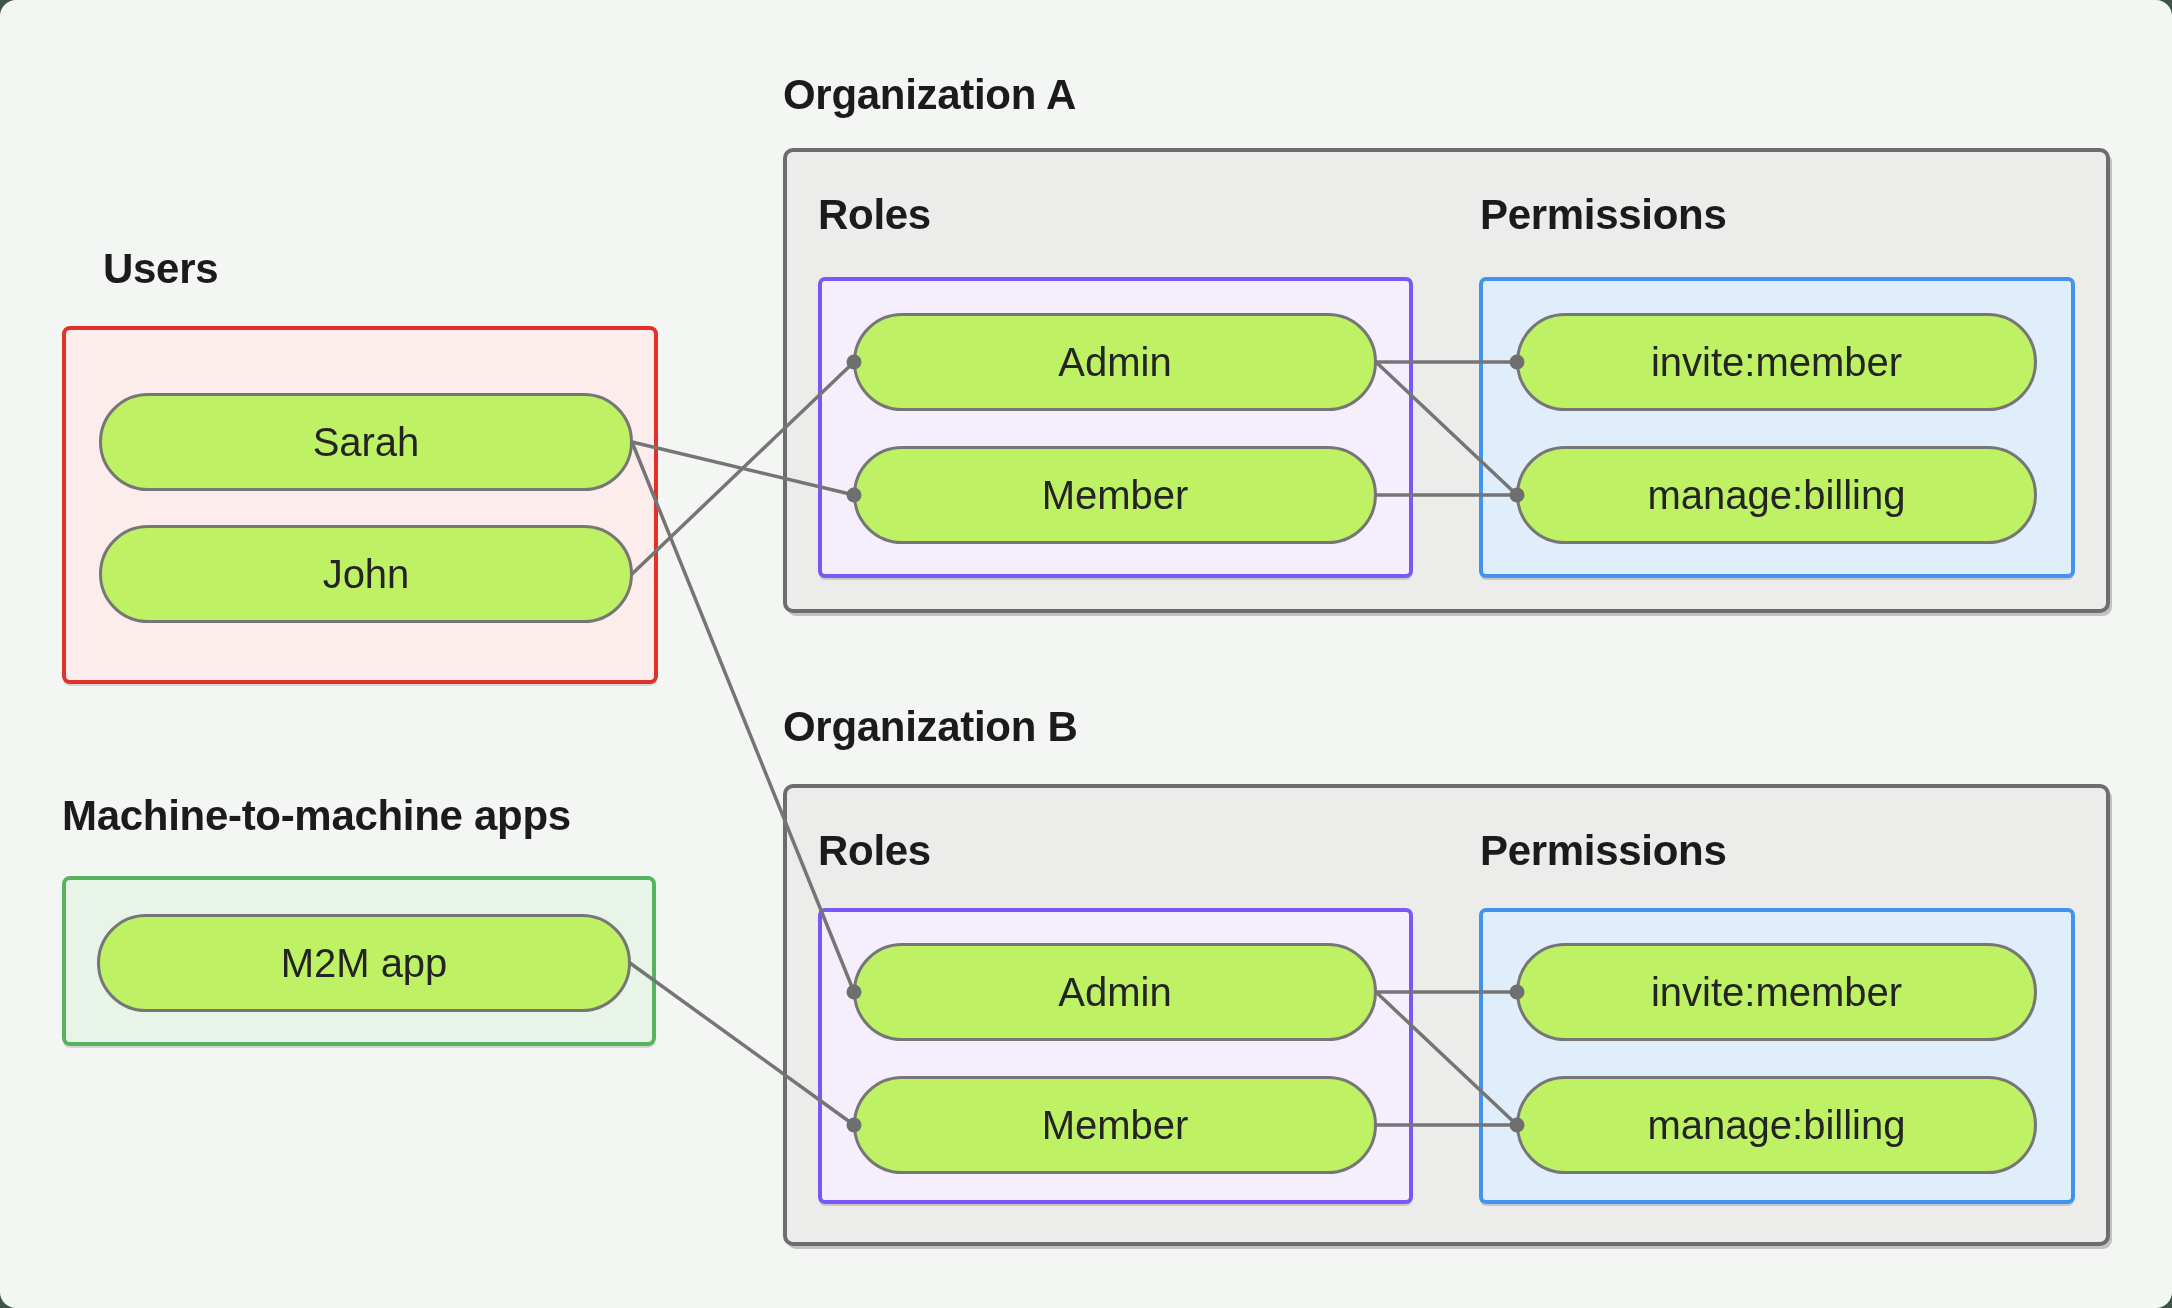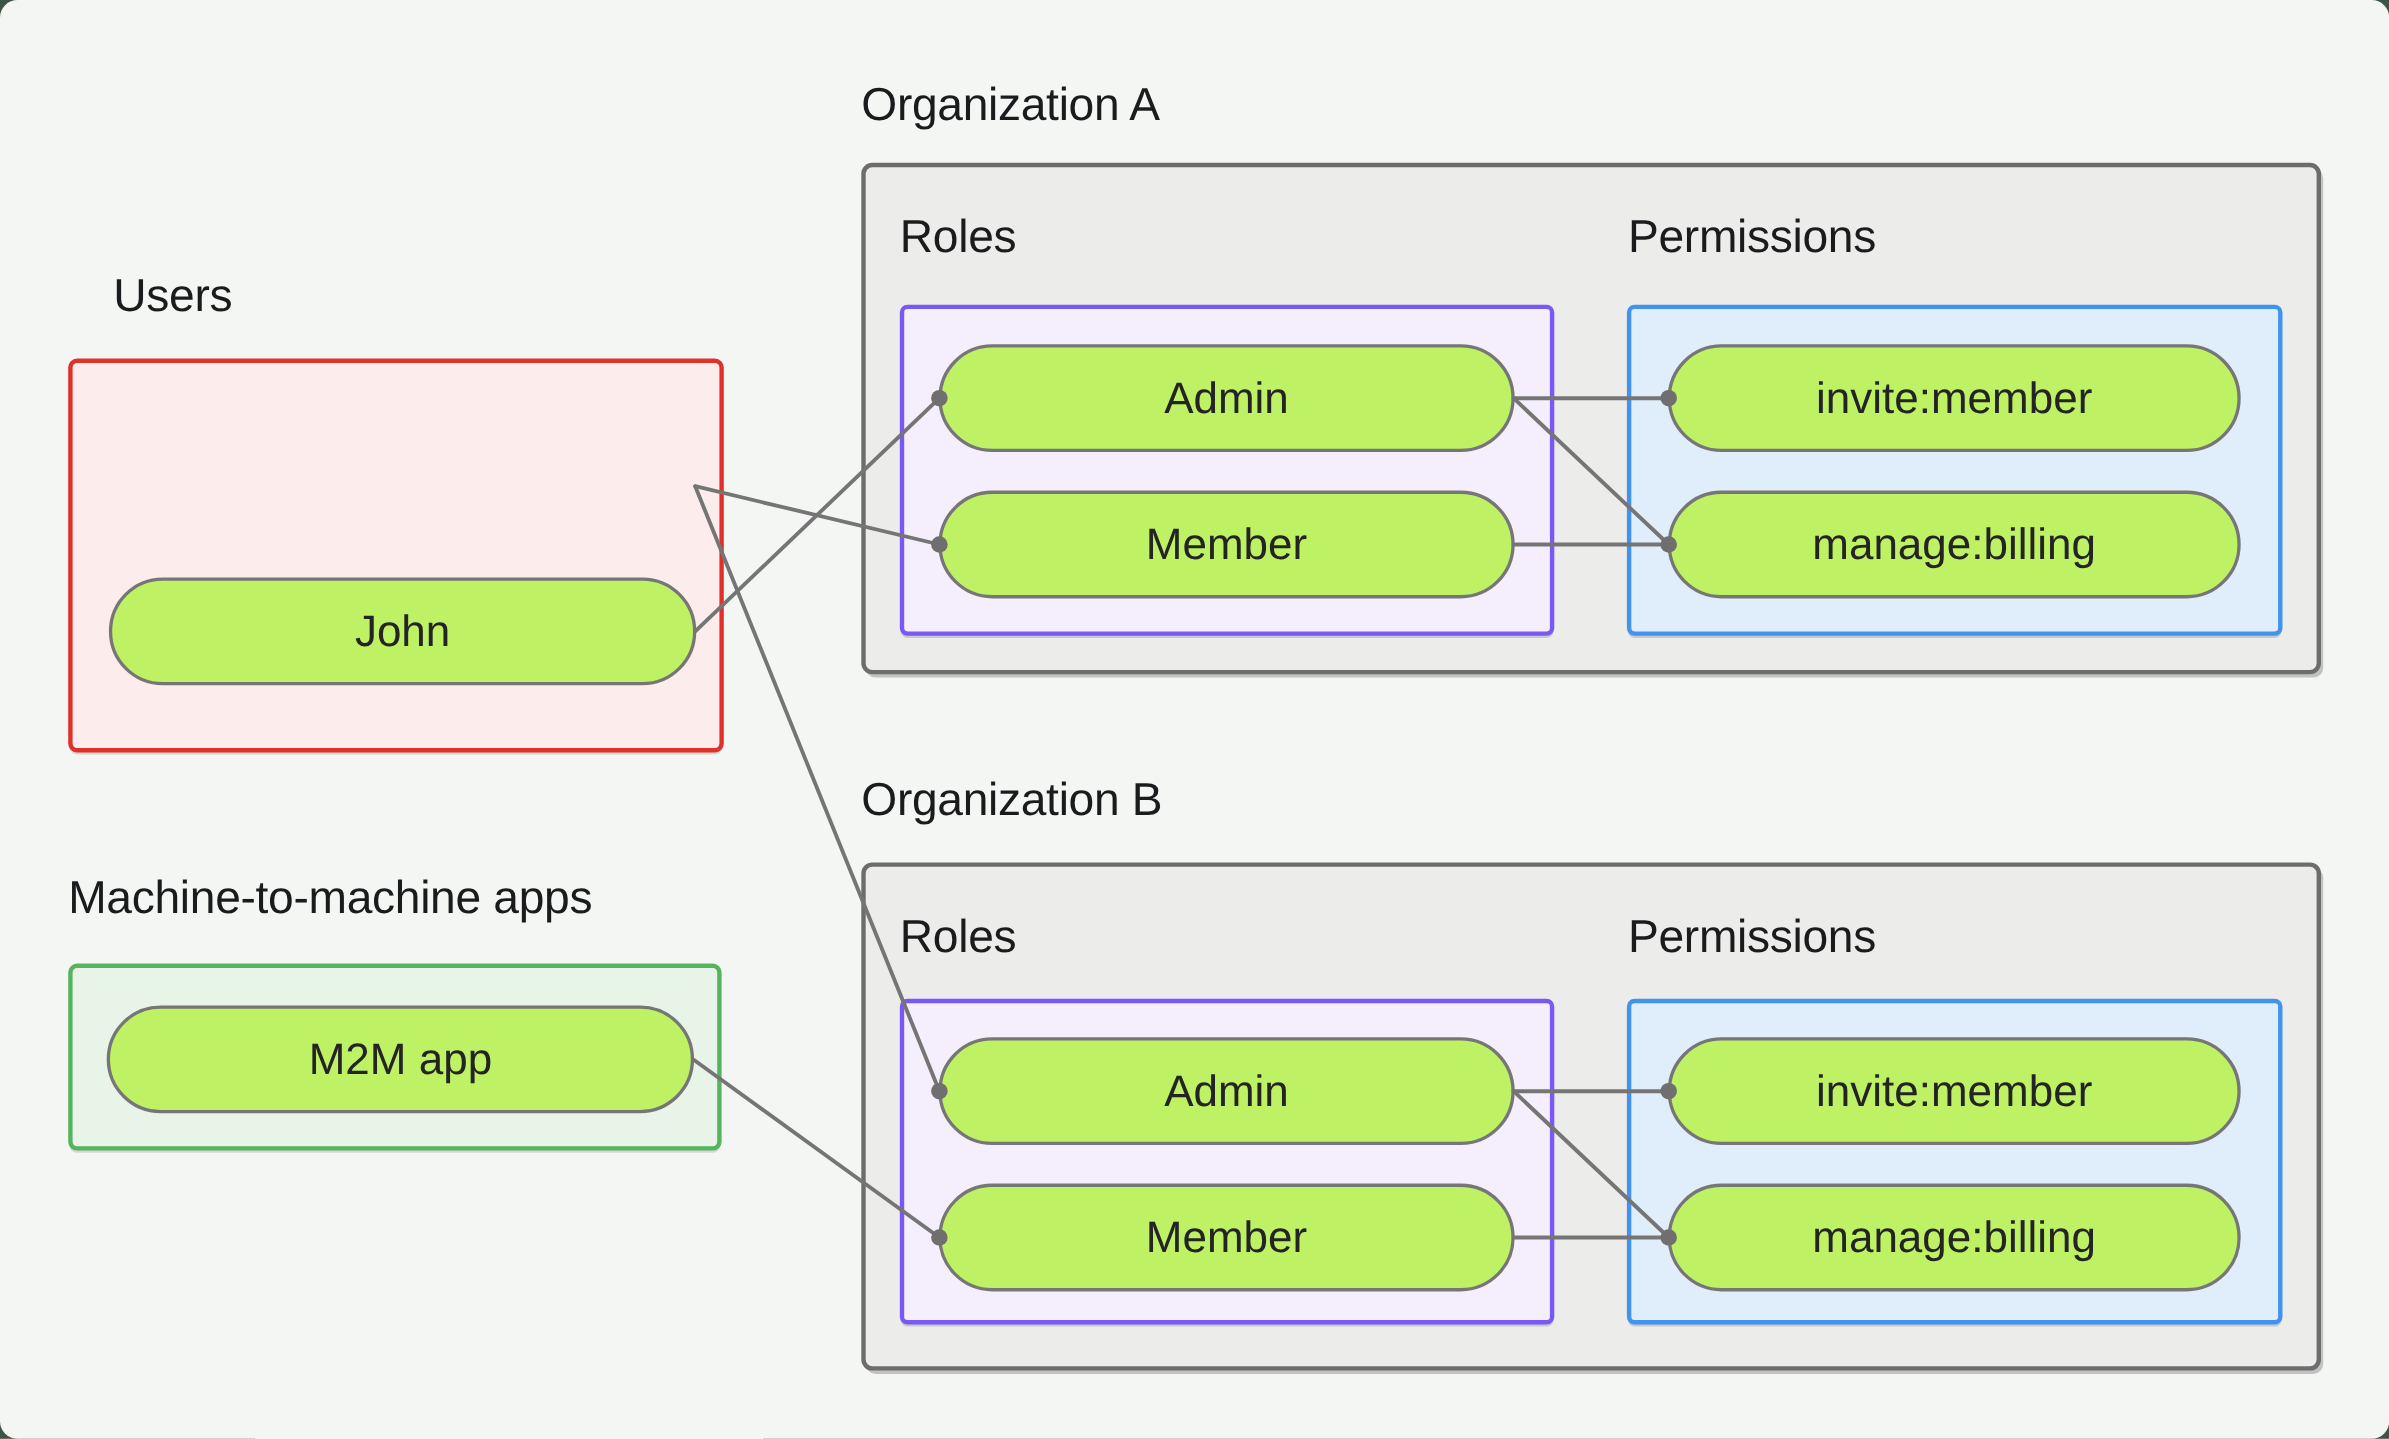--- a/index.html
+++ b/index.html
@@ -22,21 +22,21 @@
     font-family:"Liberation Sans","DejaVu Sans",sans-serif;
     position:relative;overflow:hidden;
   }
   #panel{
     position:absolute;left:0;top:0;width:2172px;height:1308px;
     background:var(--panel-background);
     border-radius:16px;
   }
   .abs{position:absolute;box-sizing:border-box;}
   .heading{
-    font-size:42px;font-weight:400;color:var(--heading-text);
+    font-size:42px;font-weight:700;color:var(--heading-text);
     letter-spacing:-0.3px;line-height:1.1;white-space:nowrap;
   }
   .group-box{border-radius:8px;}
   .org-box{
     background:var(--org-fill);
     border:4px solid var(--org-border);
     border-radius:10px;
     box-shadow:3px 4px 0 -1px rgba(40,40,40,0.25);
   }
   .inner-box{border-radius:7px;box-shadow:0 3px 0 -1px rgba(40,40,40,0.18);}
@@ -67,20 +67,23 @@
   #n-b-manage{left:1516px;top:1076px; width:521px; height:98px;}
   #edge-layer{position:absolute;left:0;top:0;width:2172px;height:1308px;z-index:5;pointer-events:none;}
 </style>
 </head>
 <body>
 
 <div id="panel">
 
   <div class="abs heading" style="left:62px;top:246px;margin-left:41px;">Users</div>
   <div class="abs group-box users-box" style="left:62px;top:326px;width:596px;height:358px;"></div>
+  <div class="pill" id="n-sarah">
+    <span>Sarah</span>
+  </div>
   <div class="pill" id="n-john">
     <span>John</span>
   </div>
 
   <div class="abs heading" style="left:62px;top:793px;">Machine-to-machine apps</div>
   <div class="abs group-box m2m-box" style="left:62px;top:876px;width:594px;height:170px;"></div>
   <div class="pill" id="n-m2m">
     <span>M2M app</span>
   </div>
 

